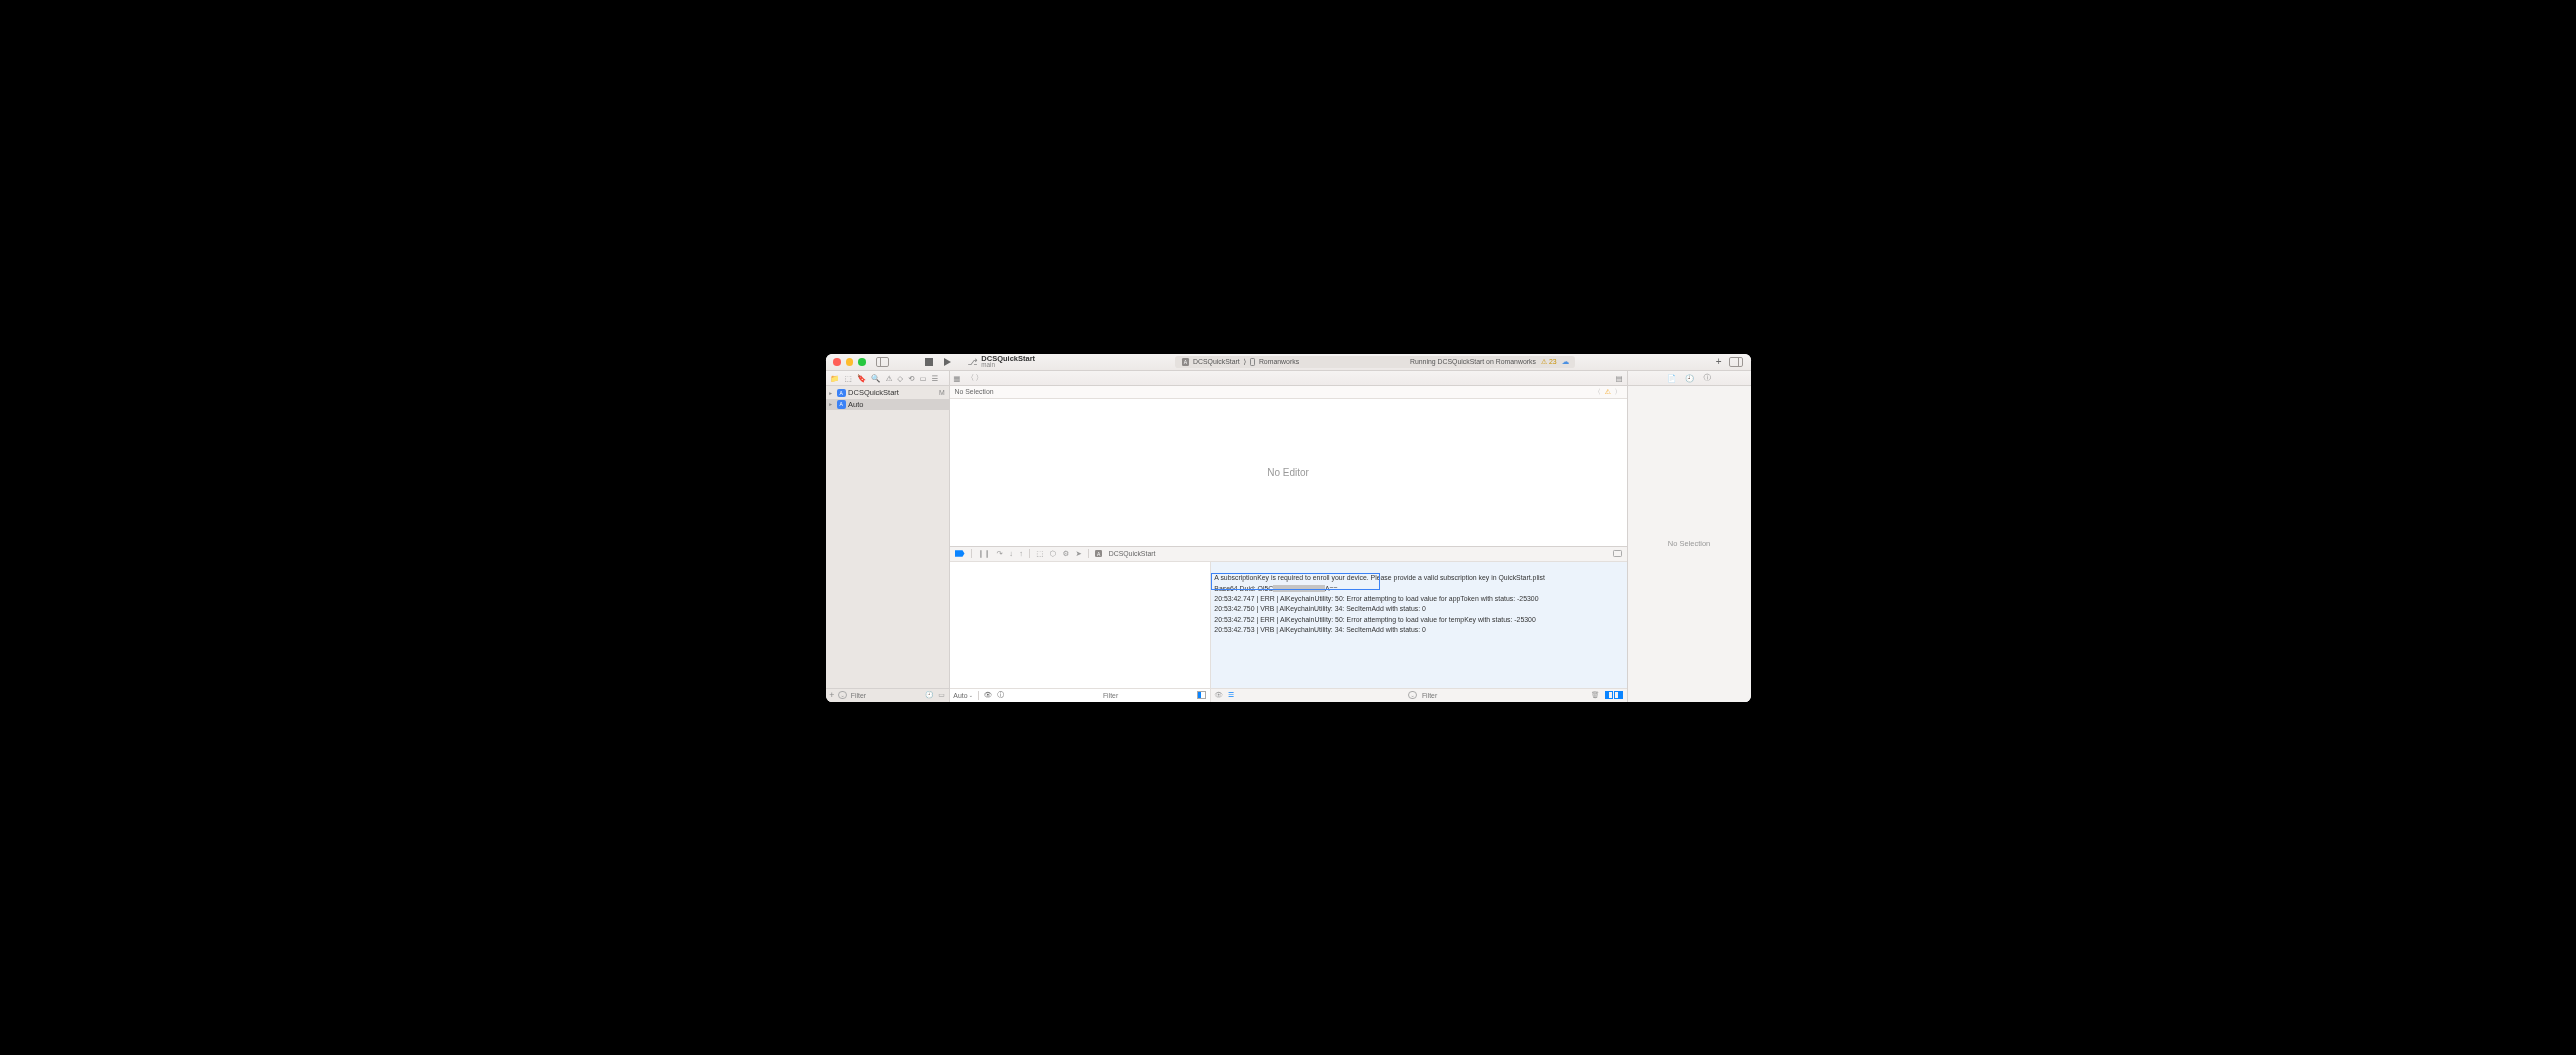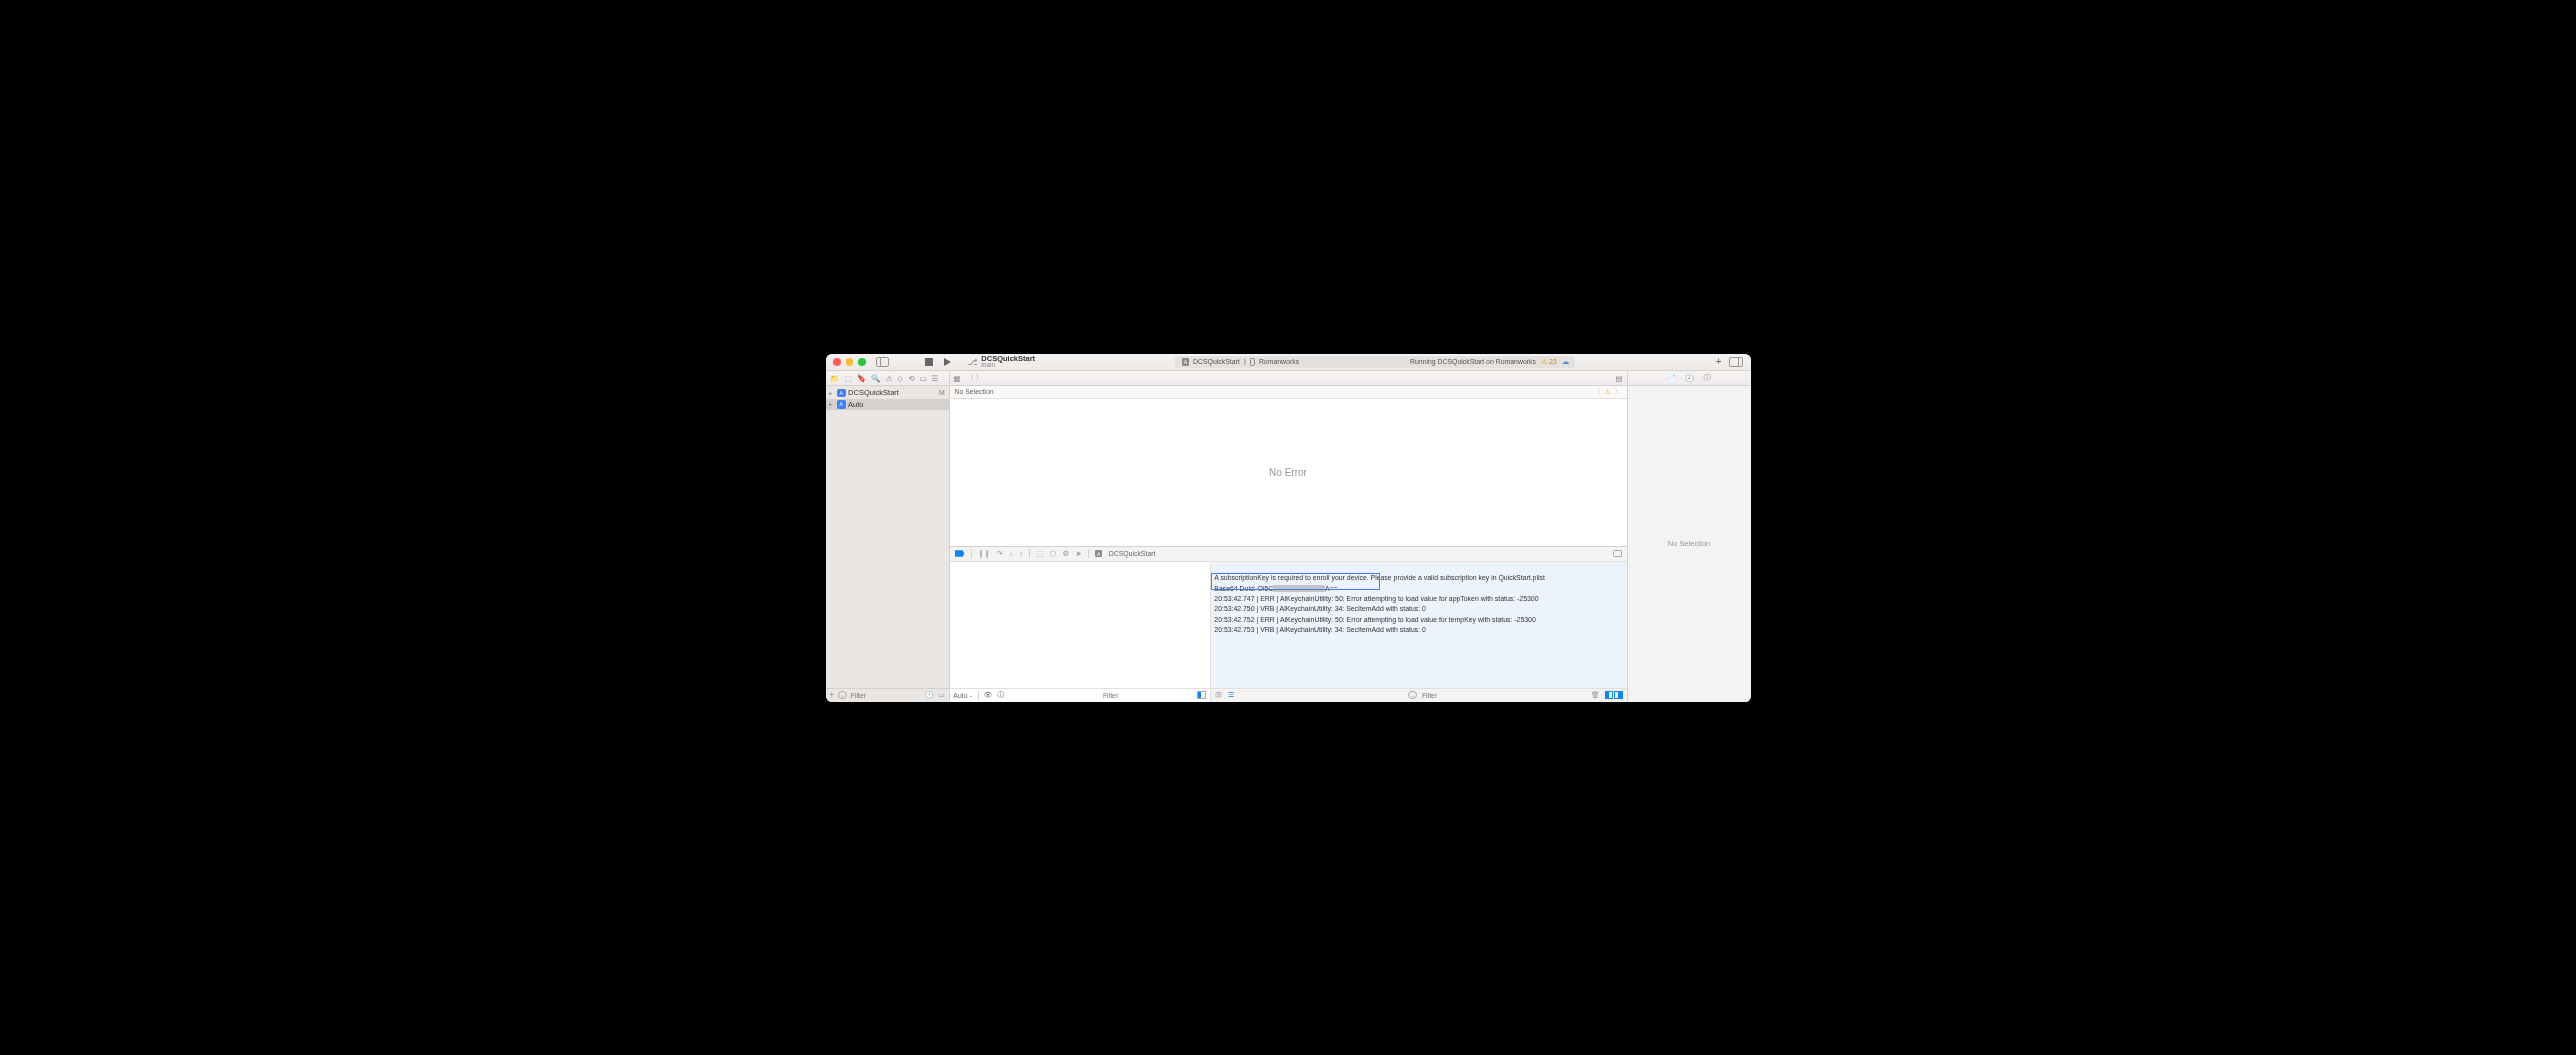--- a/index.html
+++ b/index.html
@@ -214,21 +214,21 @@
 
     <div class="editor-area">
       <div class="jump-bar">
         <span>No Selection</span>
         <span class="spacer"></span>
         <span class="ico">〈</span>
         <span class="ico warn">⚠︎</span>
         <span class="ico">〉</span>
       </div>
       <div class="no-editor">
-        <span>No Error</span>
+        <span>No Editor</span>
       </div>
 
       <div class="debug-area">
         <div class="debug-toolbar">
           <span class="bp-ico"></span>
           <span class="sep"></span>
           <span class="ico">❙❙</span>
           <span class="ico">↷</span>
           <span class="ico">↓</span>
           <span class="ico">↑</span>

